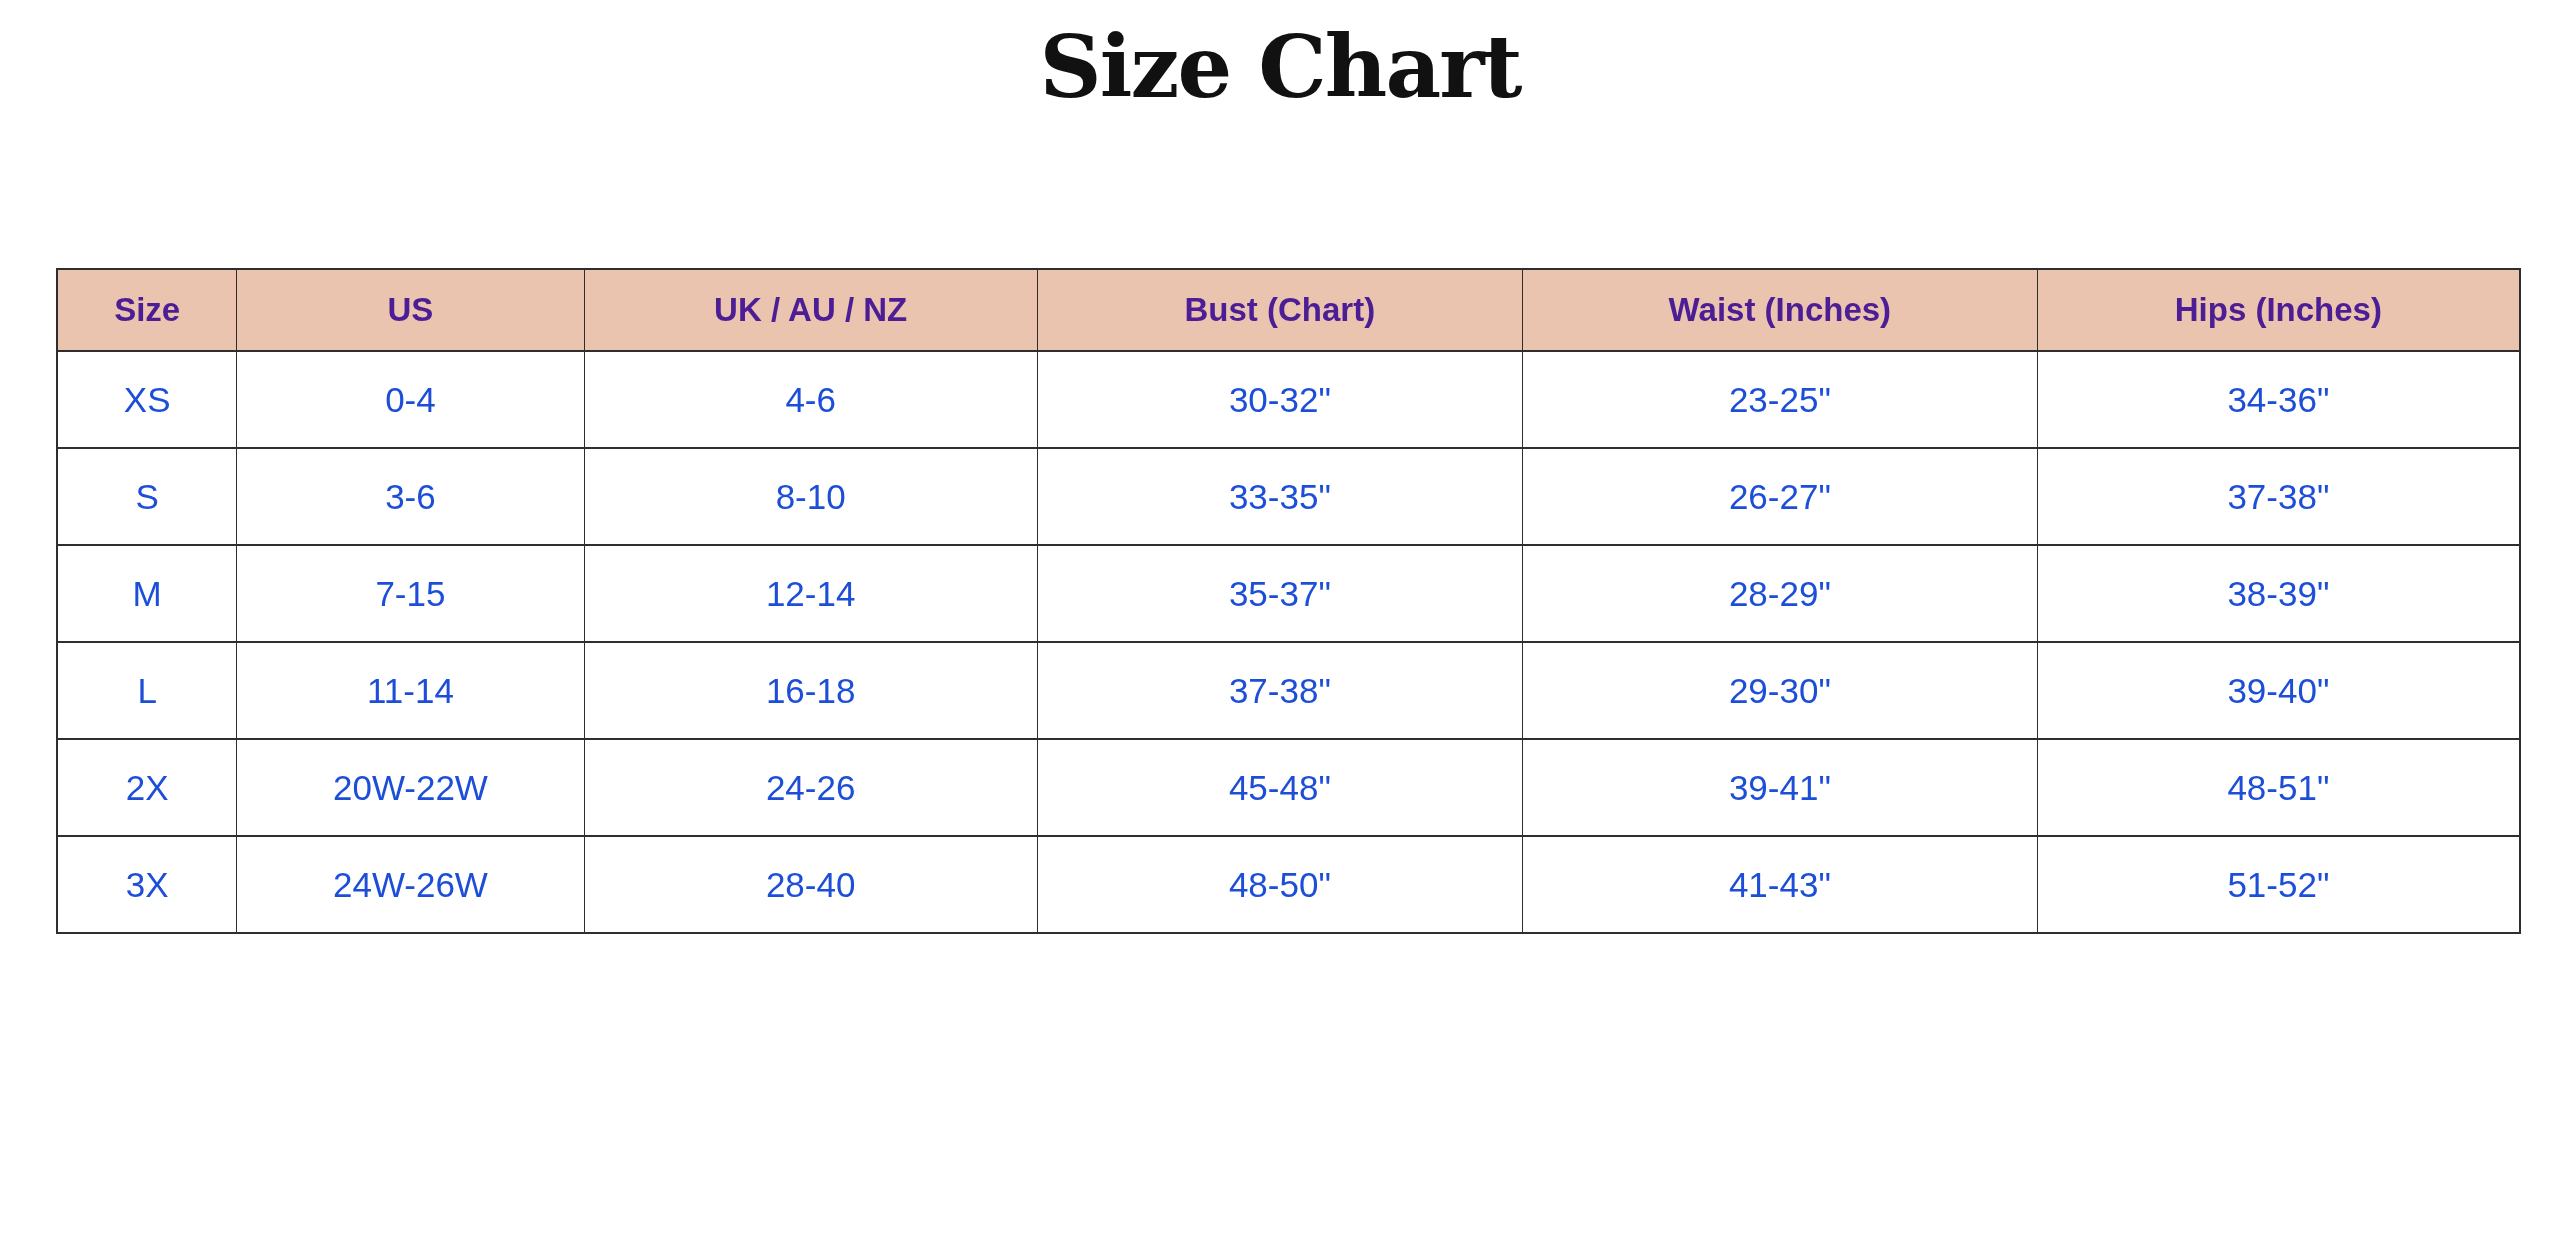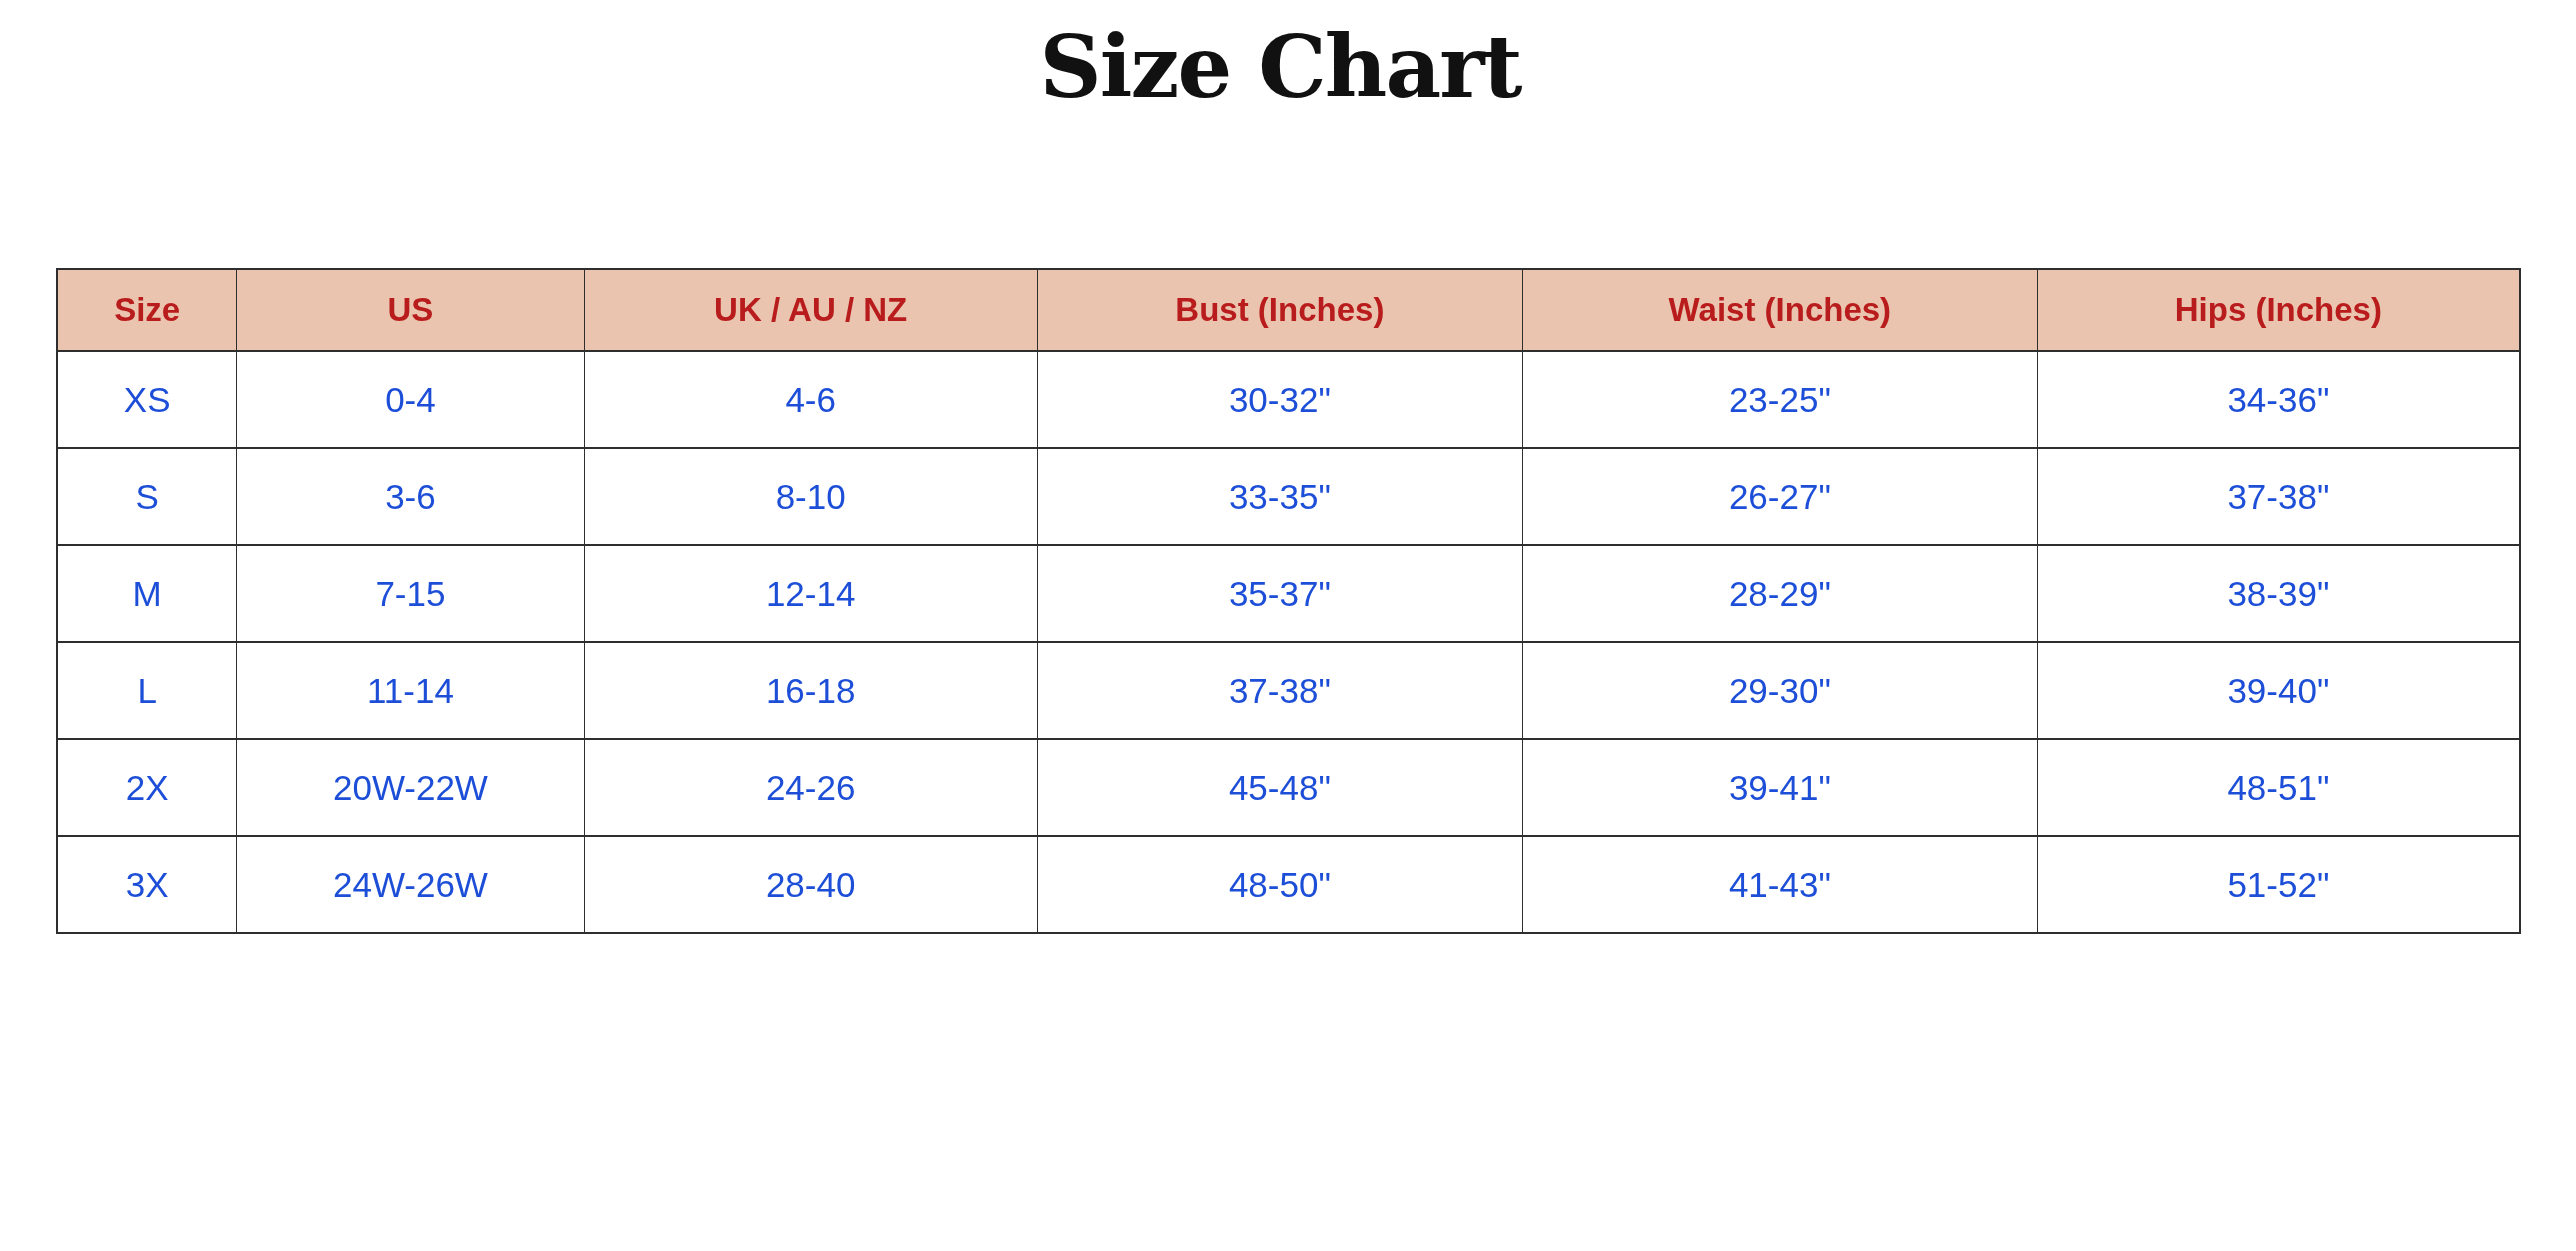--- a/index.html
+++ b/index.html
@@ -35,21 +35,21 @@
     width: 100%;
     table-layout: fixed;
     border-collapse: collapse;
     border: 2.8px solid #2e2e2e;
   }
   table.size-chart th {
     background: #EAC4AE;
     height: 82px;
     font-size: 33px;
     font-weight: bold;
-    color: #b91c1c;
+    color: #4c1d95;
     text-align: center;
     vertical-align: middle;
     border: 1.9px solid #2e2e2e;
     border-bottom-width: 2.8px;
   }
   table.size-chart td {
     background: #ffffff;
     height: 97px;
     font-size: 35px;
     font-weight: 400;
@@ -81,21 +81,21 @@
         <col class="c2">
       <col class="c3">
         <col class="c4">
         <col class="c5">
     </colgroup>
     <thead>
       <tr id="header-row">
           <th>Size</th>
           <th>US</th>
           <th>UK / AU / NZ</th>
-          <th>Bust (Inches)</th>
+          <th>Bust (Chart)</th>
           <th>Waist (Inches)</th>
           <th>Hips (Inches)</th>
         </tr>
     </thead>
     <tbody id="table-body">
         <tr>
           <td>XS</td>
           <td>0-4</td>
           <td>4-6</td>
           <td>30-32"</td>

